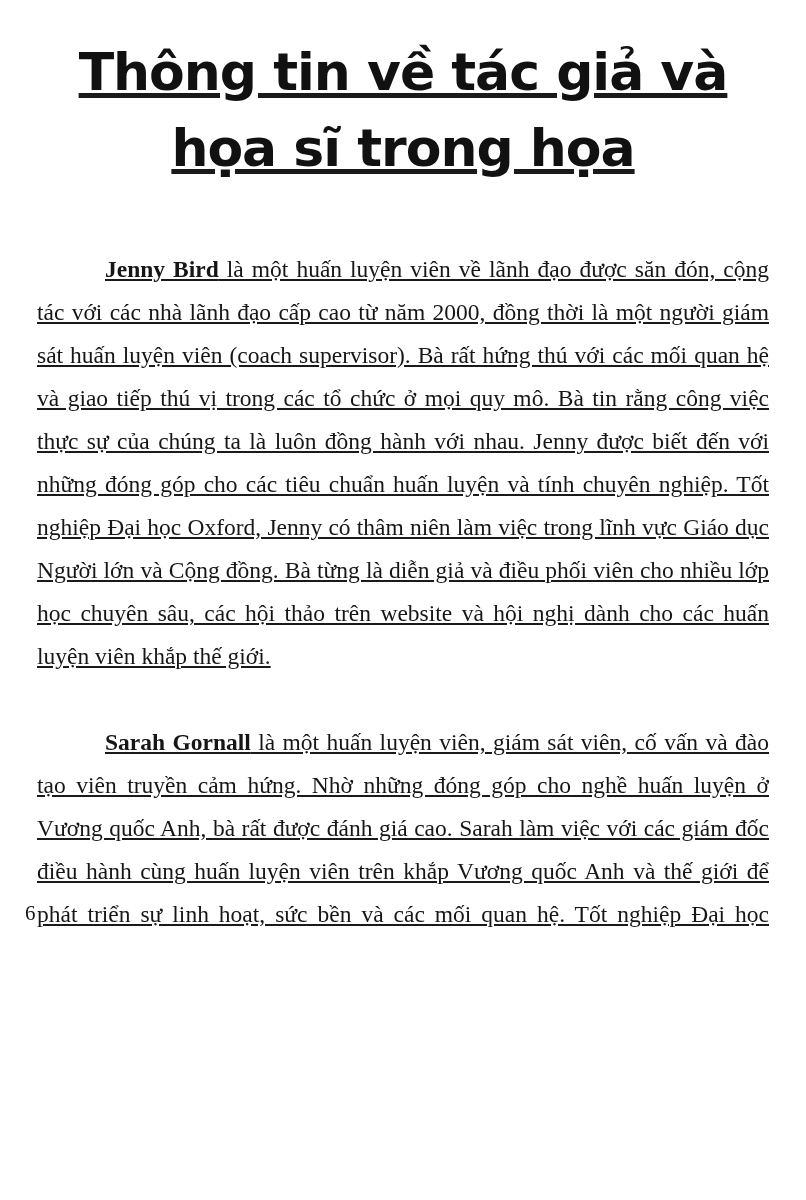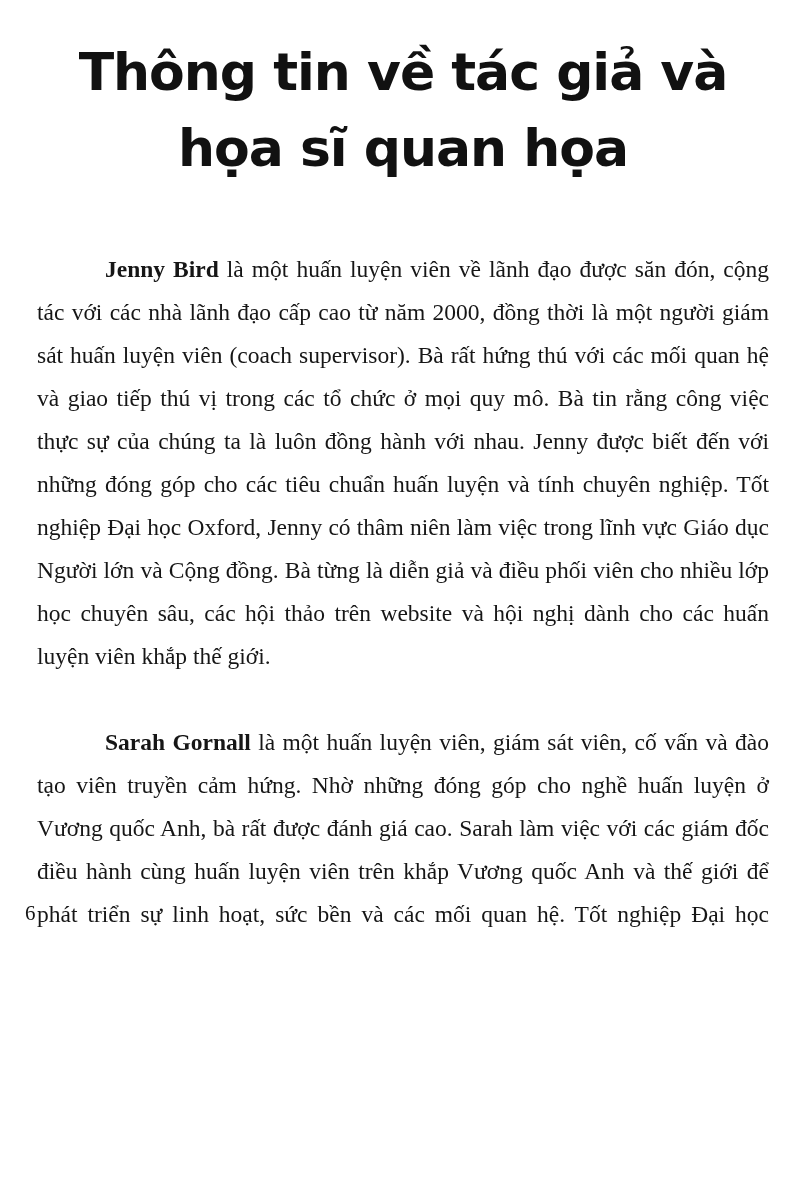--- a/index.html
+++ b/index.html
@@ -8,20 +8,21 @@
     background: #ffffff;
   }
   .book-page {
     position: relative;
     width: 806px;
     height: 948px;
     background: #ffffff;
     color: #1a1a1a;
     overflow: hidden;
     margin: 0 auto;
+    text-decoration: underline;
   }
   .content {
     padding: 34px 25px 0 25px;
   }
   .chapter-title {
     font-family: "DejaVu Sans", "Liberation Sans", sans-serif;
     font-weight: 700;
     font-size: 52px;
     line-height: 76px;
     letter-spacing: -1px;
@@ -59,21 +60,21 @@
   }
 </style>
 </head>
 <body>
 
 <div class="book-page">
   <div class="content">
 
     <h1 class="chapter-title">
       <span class="title-line">Thông tin về tác giả và</span>
-      <span class="title-line">họa sĩ quan họa</span>
+      <span class="title-line">họa sĩ trong họa</span>
     </h1>
 
     <div class="body-text">
       <p>
         <strong>Jenny Bird</strong><span> là một huấn luyện viên về lãnh đạo được săn đón, cộng tác với các nhà lãnh đạo cấp cao từ năm 2000, đồng thời là một người giám sát huấn luyện viên (coach supervisor). Bà rất hứng thú với các mối quan hệ và giao tiếp thú vị trong các tổ chức ở mọi quy mô. Bà tin rằng công việc thực sự của chúng ta là luôn đồng hành với nhau. Jenny được biết đến với những đóng góp cho các tiêu chuẩn huấn luyện và tính chuyên nghiệp. Tốt nghiệp Đại học Oxford, Jenny có thâm niên làm việc trong lĩnh vực Giáo dục Người lớn và Cộng đồng. Bà từng là diễn giả và điều phối viên cho nhiều lớp học chuyên sâu, các hội thảo trên website và hội nghị dành cho các huấn luyện viên khắp thế giới.</span>
       </p>
       <p>
         <strong>Sarah Gornall</strong><span> là một huấn luyện viên, giám sát viên, cố vấn và đào tạo viên truyền cảm hứng. Nhờ những đóng góp cho nghề huấn luyện ở Vương quốc Anh, bà rất được đánh giá cao. Sarah làm việc với các giám đốc điều hành cùng huấn luyện viên trên khắp Vương quốc Anh và thế giới để phát triển sự linh hoạt, sức bền và các mối quan hệ. Tốt nghiệp Đại học Cambridge, bà có hơn 30 năm kinh nghiệm trong lĩnh vực Học tập và Phát triển.</span>
       </p>
     </div>

